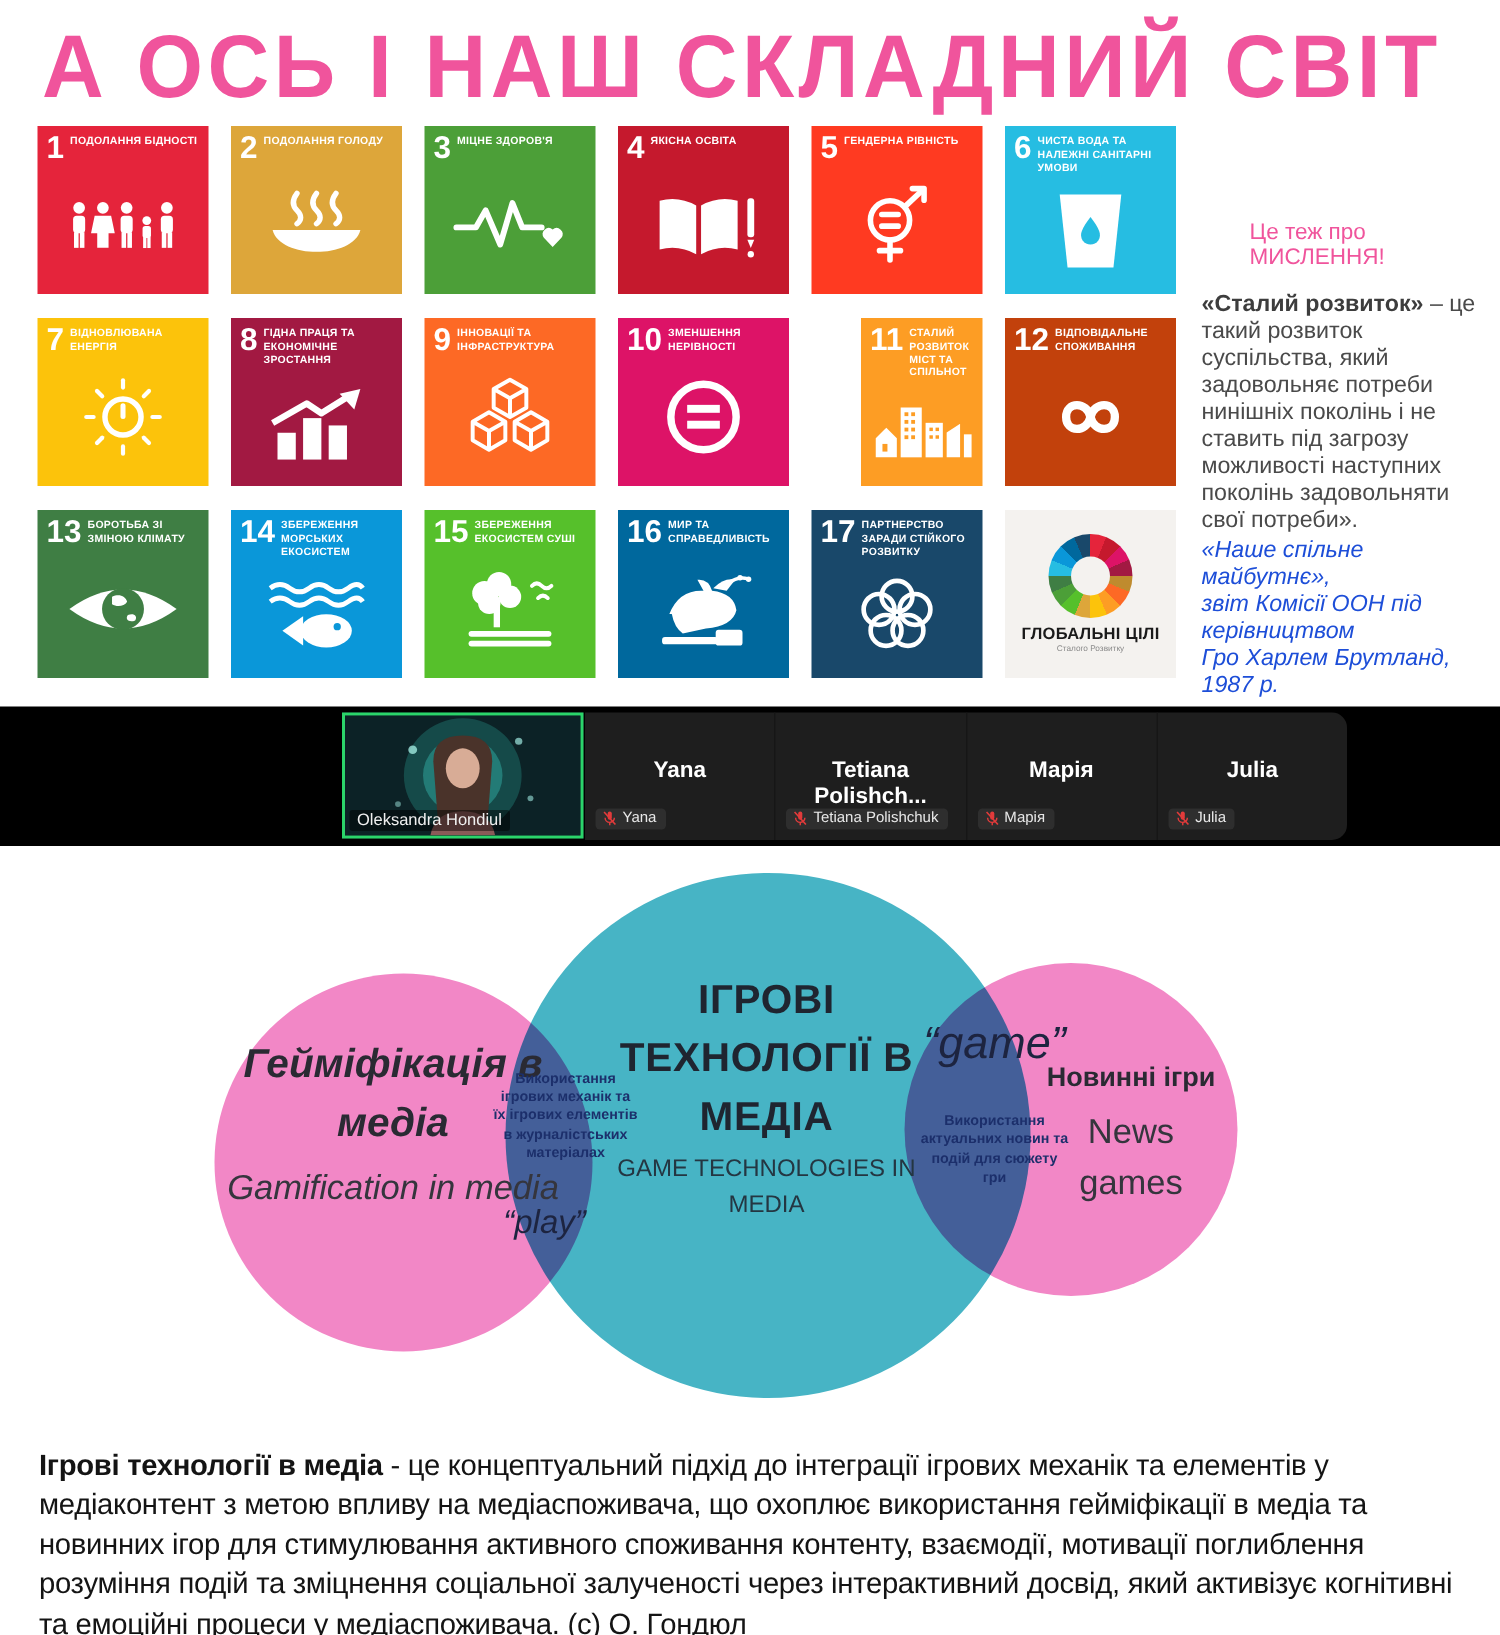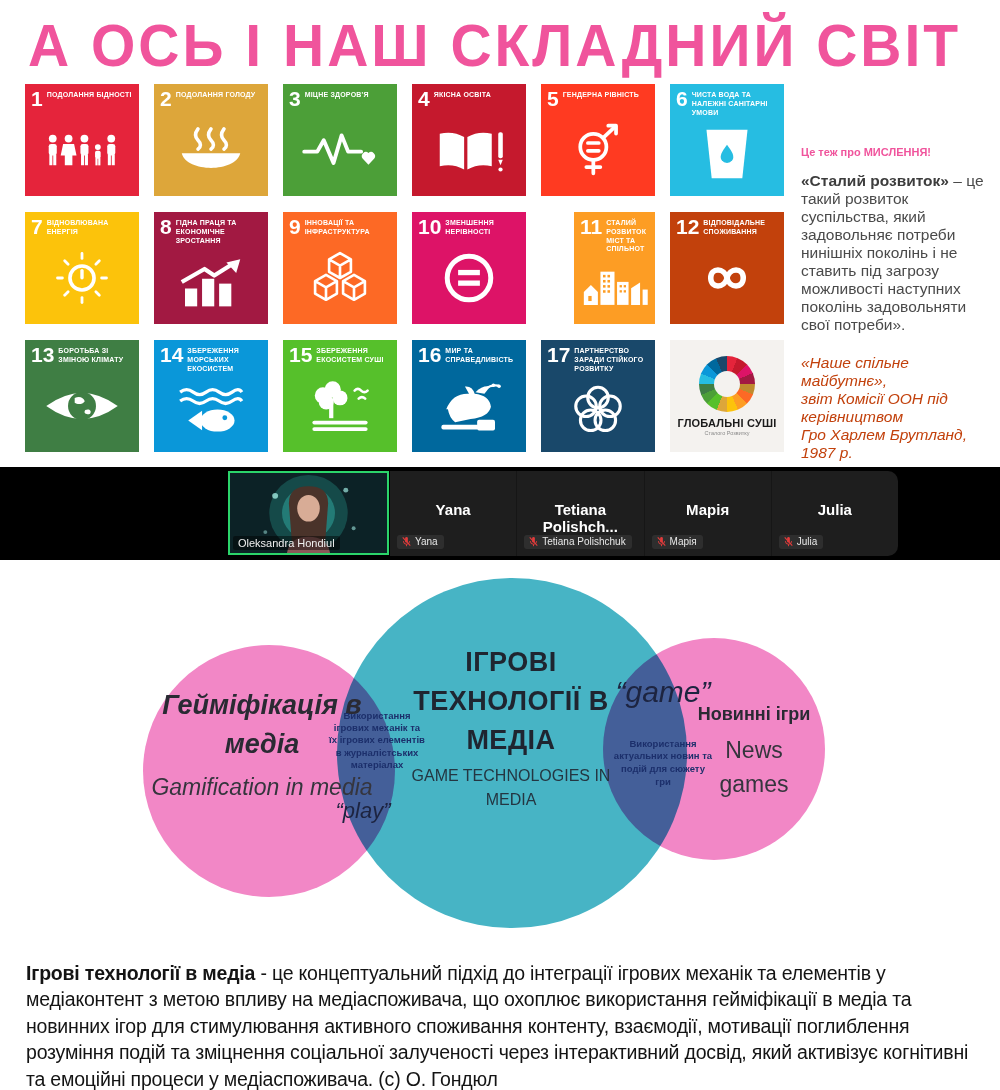--- a/index.html
+++ b/index.html
@@ -36,24 +36,24 @@
     background:conic-gradient(#e5243b 0 22deg,#c5192d 22deg 45deg,#dd1367 45deg 67deg,#a21942 67deg 90deg,
       #bf8b2e 90deg 112deg,#fd6925 112deg 135deg,#fd9d24 135deg 157deg,#fcc30b 157deg 180deg,
       #dda63a 180deg 202deg,#56c02b 202deg 225deg,#4c9f38 225deg 247deg,#3f7e44 247deg 270deg,
       #26bde2 270deg 292deg,#0a97d9 292deg 315deg,#00689d 315deg 337deg,#19486a 337deg 360deg); }
   .sdg-ring::after { content:""; position:absolute; inset:15px; background:#f4f2ef; border-radius:50%; }
   .logo-title { font-size:11px; font-weight:800; color:#1a1a1a; margin-top:5px; letter-spacing:.2px; }
   .logo-sub { font-size:5.5px; color:#8a8a8a; margin-top:1px; }
 
   
   .aside { width:212px; padding:62px 8px 0 14px; }
-  .aside-headline { color:var(--pink-accent,#f0549c); font-weight:700; font-size:11px; margin-bottom:14px; }
+  .aside-headline { color:var(--pink-accent,#f0549c); font-weight:400; font-size:15px; margin-bottom:14px;margin-left:32px; }
   .aside-def { font-size:15.5px; line-height:1.16; color:#4a4a4a; font-weight:500; }
   .aside-def b { color:#3d3d3d; font-weight:800; }
-  .aside-cite { margin-top:20px; font-size:15.5px; font-style:italic; color:#c2410c; line-height:1.16; white-space:pre-line; }
+  .aside-cite { margin-top:2px; font-size:15.5px; font-style:italic; color:#1d4ed8; line-height:1.16; white-space:pre-line; }
 
   
   .zoom-bar { position:relative; height:93px; background:#000; margin-top:5px; }
   .video-tile { position:absolute; left:228px; top:4px; width:161px; height:84px;
     border:2.5px solid #2bd46a; overflow:hidden; background:#0c2226; }
   .video-tile svg { display:block; width:100%; height:100%; }
   .speaker-label { position:absolute; left:3px; bottom:3px; font-size:11px; color:#f0f0f0;
     background:rgba(0,0,0,.45); padding:1px 5px; border-radius:2px; }
   .pt-panel { position:absolute; left:390px; top:4px; width:508px; height:85px;
     background:#1e1e1e; border-radius:0 10px 10px 0; display:flex; }
@@ -387,21 +387,21 @@
             <circle cx="20" cy="10" r="6.6"></circle>
             <circle cx="12.3" cy="15.6" r="6.6"></circle>
             <circle cx="15.3" cy="24.6" r="6.6"></circle>
             <circle cx="24.7" cy="24.6" r="6.6"></circle>
             <circle cx="27.7" cy="15.6" r="6.6"></circle>
           </svg>
         </div>
       </div>
       <div class="sdg-tile logo-tile">
         <div class="sdg-ring"></div>
-        <div class="logo-title">ГЛОБАЛЬНІ СУШІ</div>
+        <div class="logo-title">ГЛОБАЛЬНІ ЦІЛІ</div>
         <div class="logo-sub">Сталого Розвитку</div>
       </div>
     </div>
   <div class="aside">
     <div class="aside-headline">Це теж про МИСЛЕННЯ!</div>
     <div class="aside-def">
       <b>«Сталий розвиток»</b><span> – це такий розвиток суспільства, який задовольняє потреби нинішніх поколінь і не ставить під загрозу можливості наступних поколінь задовольняти свої потреби».</span>
     </div>
     <div class="aside-cite">«Наше спільне майбутнє»,
 звіт Комісії ООН під керівництвом

